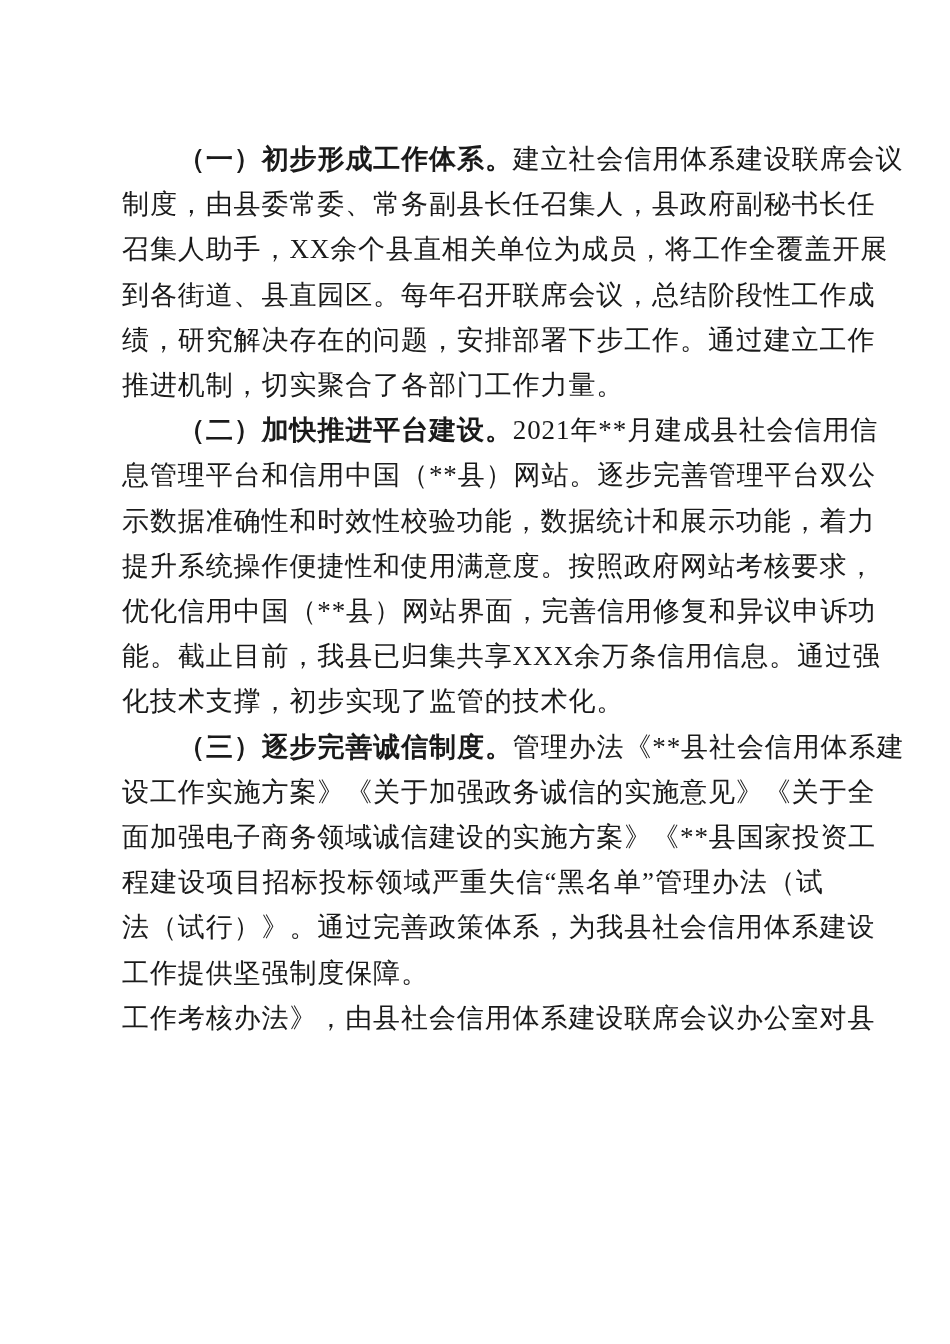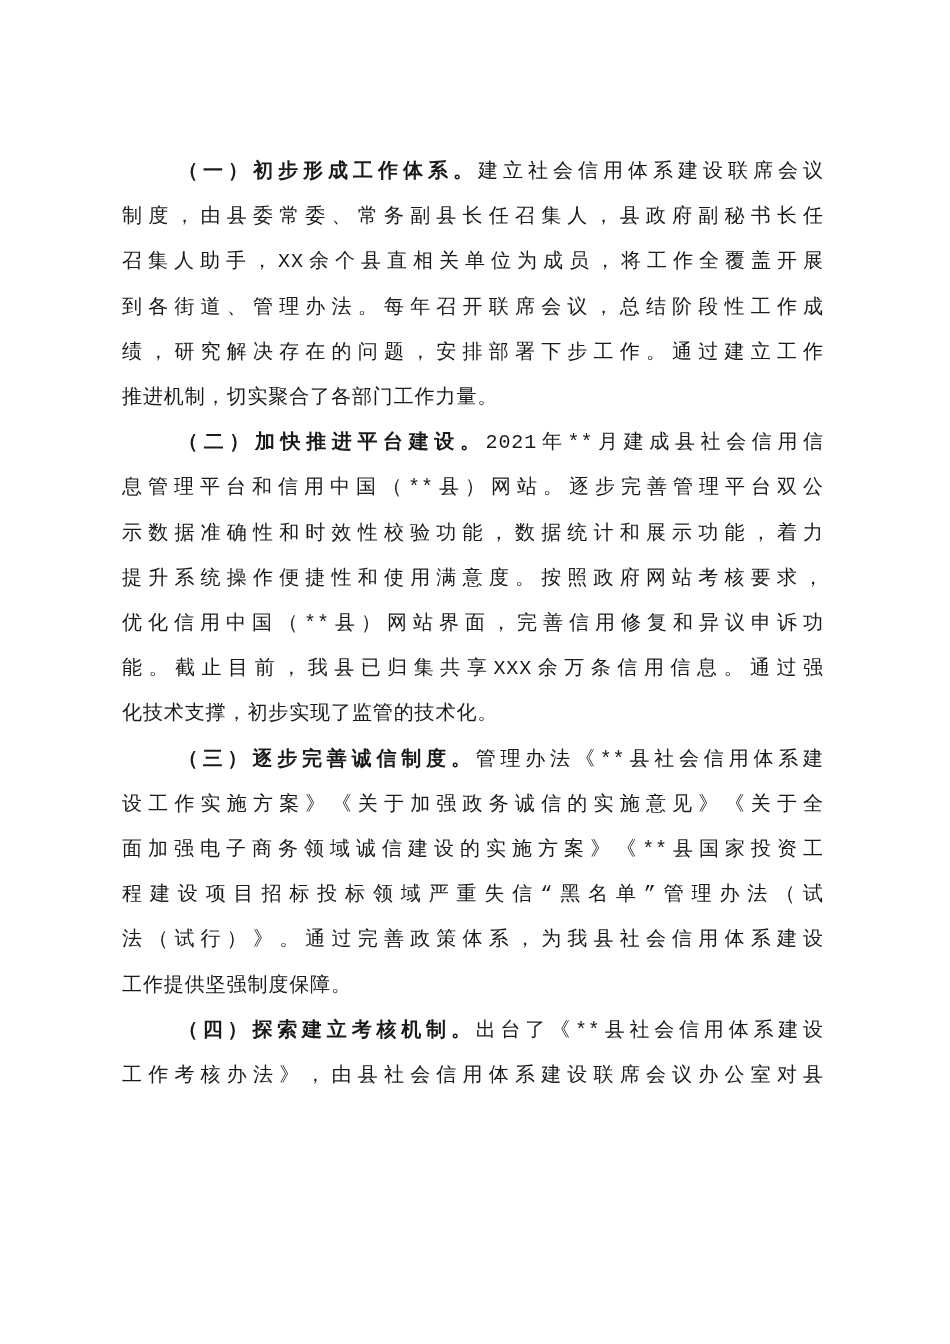--- a/index.html
+++ b/index.html
@@ -11,25 +11,24 @@
       width: 950px;
       height: 1344px;
       position: relative;
       overflow: hidden;
     }
     .page {
       position: absolute;
       left: 122px;
       top: 137px;
       width: 702px;
-      font-family: Liberation Mono, monospace;
-      font-size: 20px;
+      font-family: Liberation Serif, serif;
+      font-size: 27px;
       line-height: 45.2px;
       color: #1a1a1a;
-      margin-top: 12px;
     }
     .para {
       margin: 0;
       padding: 0;
       text-indent: 2em;
       text-align: justify;
       text-align-last: left;
       letter-spacing: 0.9px;
     }
     .para .lead {
@@ -51,21 +50,21 @@
   </style>
 </head>
 <body>
 
 <div class="page">
 
   <div class="para">
     <span class="line first"><b class="lead">（一）初步形成工作体系。</b><span>建立社会信用体系建设联席会议</span></span>
     <span class="line">制度，由县委常委、常务副县长任召集人，县政府副秘书长任</span>
     <span class="line">召集人助手，XX余个县直相关单位为成员，将工作全覆盖开展</span>
-    <span class="line">到各街道、管理办法。每年召开联席会议，总结阶段性工作成</span>
+    <span class="line">到各街道、县直园区。每年召开联席会议，总结阶段性工作成</span>
     <span class="line">绩，研究解决存在的问题，安排部署下步工作。通过建立工作</span>
     <span class="line last">推进机制，切实聚合了各部门工作力量。</span>
   </div>
 
   <div class="para">
     <span class="line first"><b class="lead">（二）加快推进平台建设。</b><span>2021年**月建成县社会信用信</span></span>
     <span class="line">息管理平台和信用中国（**县）网站。逐步完善管理平台双公</span>
     <span class="line">示数据准确性和时效性校验功能，数据统计和展示功能，着力</span>
     <span class="line">提升系统操作便捷性和使用满意度。按照政府网站考核要求，</span>
     <span class="line">优化信用中国（**县）网站界面，完善信用修复和异议申诉功</span>
@@ -76,17 +75,16 @@
   <div class="para">
     <span class="line first"><b class="lead">（三）逐步完善诚信制度。</b><span>管理办法《**县社会信用体系建</span></span>
     <span class="line">设工作实施方案》《关于加强政务诚信的实施意见》《关于全</span>
     <span class="line">面加强电子商务领域诚信建设的实施方案》《**县国家投资工</span>
     <span class="line">程建设项目招标投标领域严重失信“黑名单”管理办法（试</span>
     <span class="line">法（试行）》。通过完善政策体系，为我县社会信用体系建设</span>
     <span class="line last">工作提供坚强制度保障。</span>
   </div>
 
   <div class="para">
-    <span class="line first"><b class="lead">（四）探索建立考核机制。</b><span>出台了《**县社会信用体系建设</span></span>
     <span class="line">工作考核办法》，由县社会信用体系建设联席会议办公室对县</span>
   </div>
 
 </div>
 
 </body></html>

